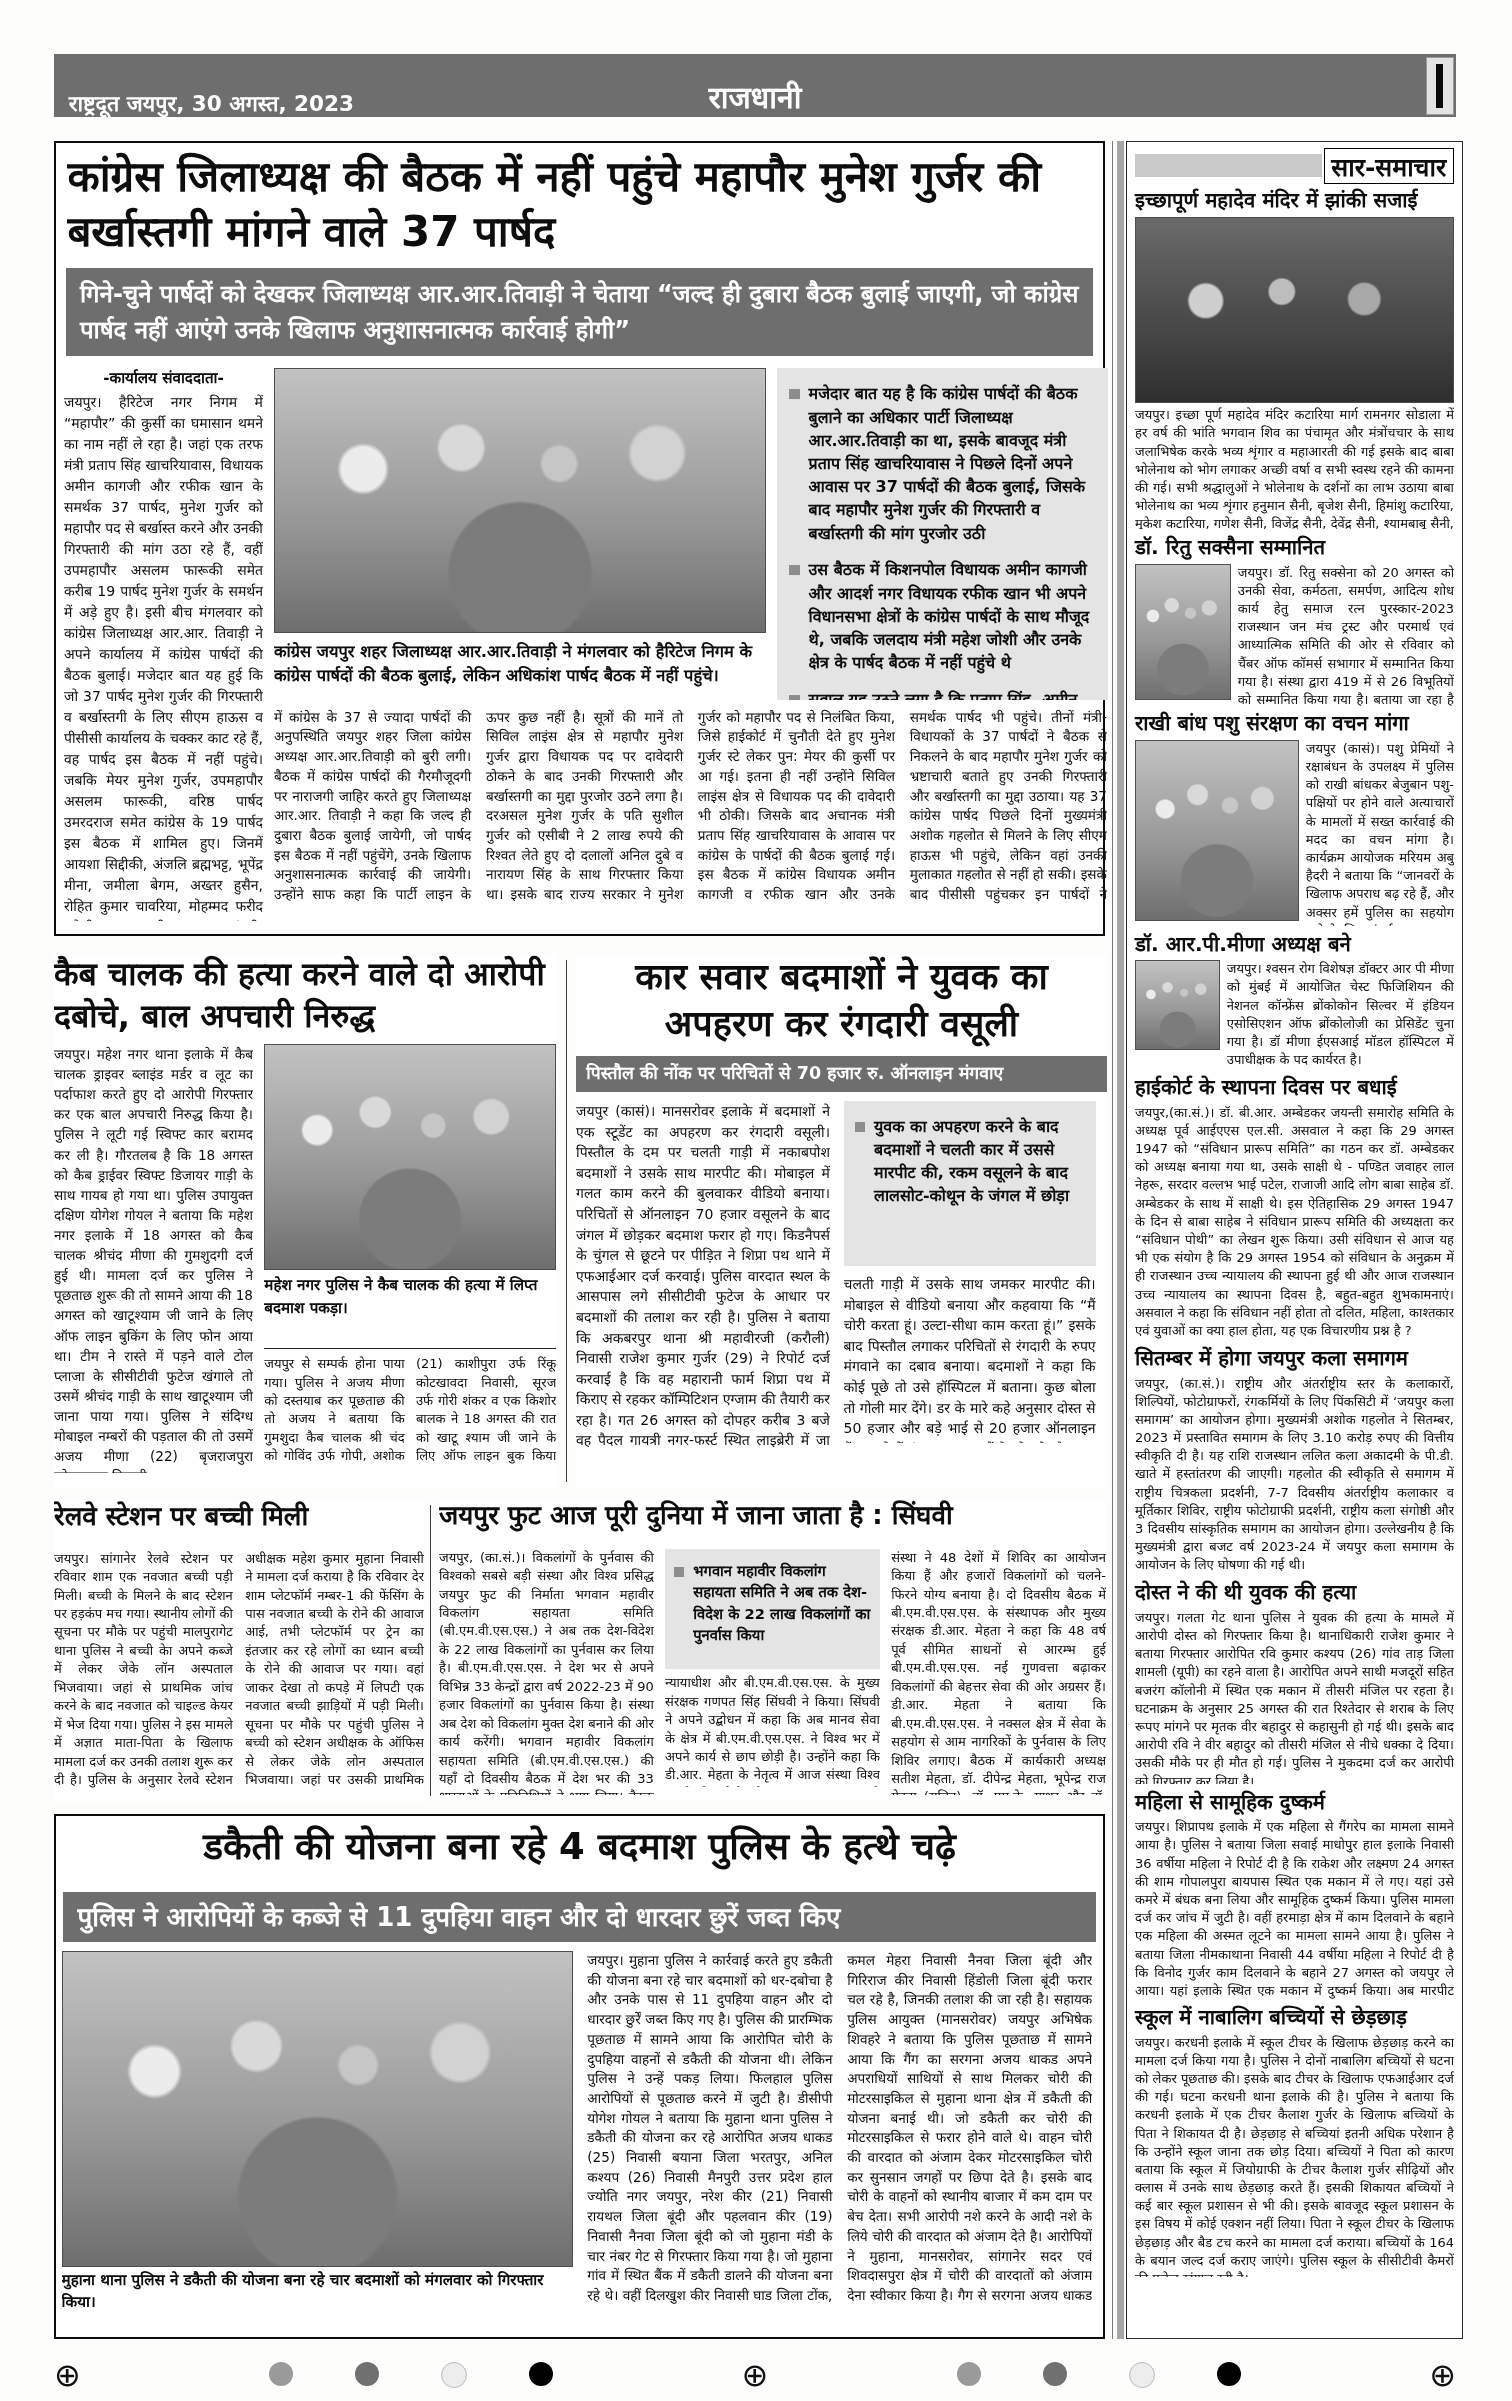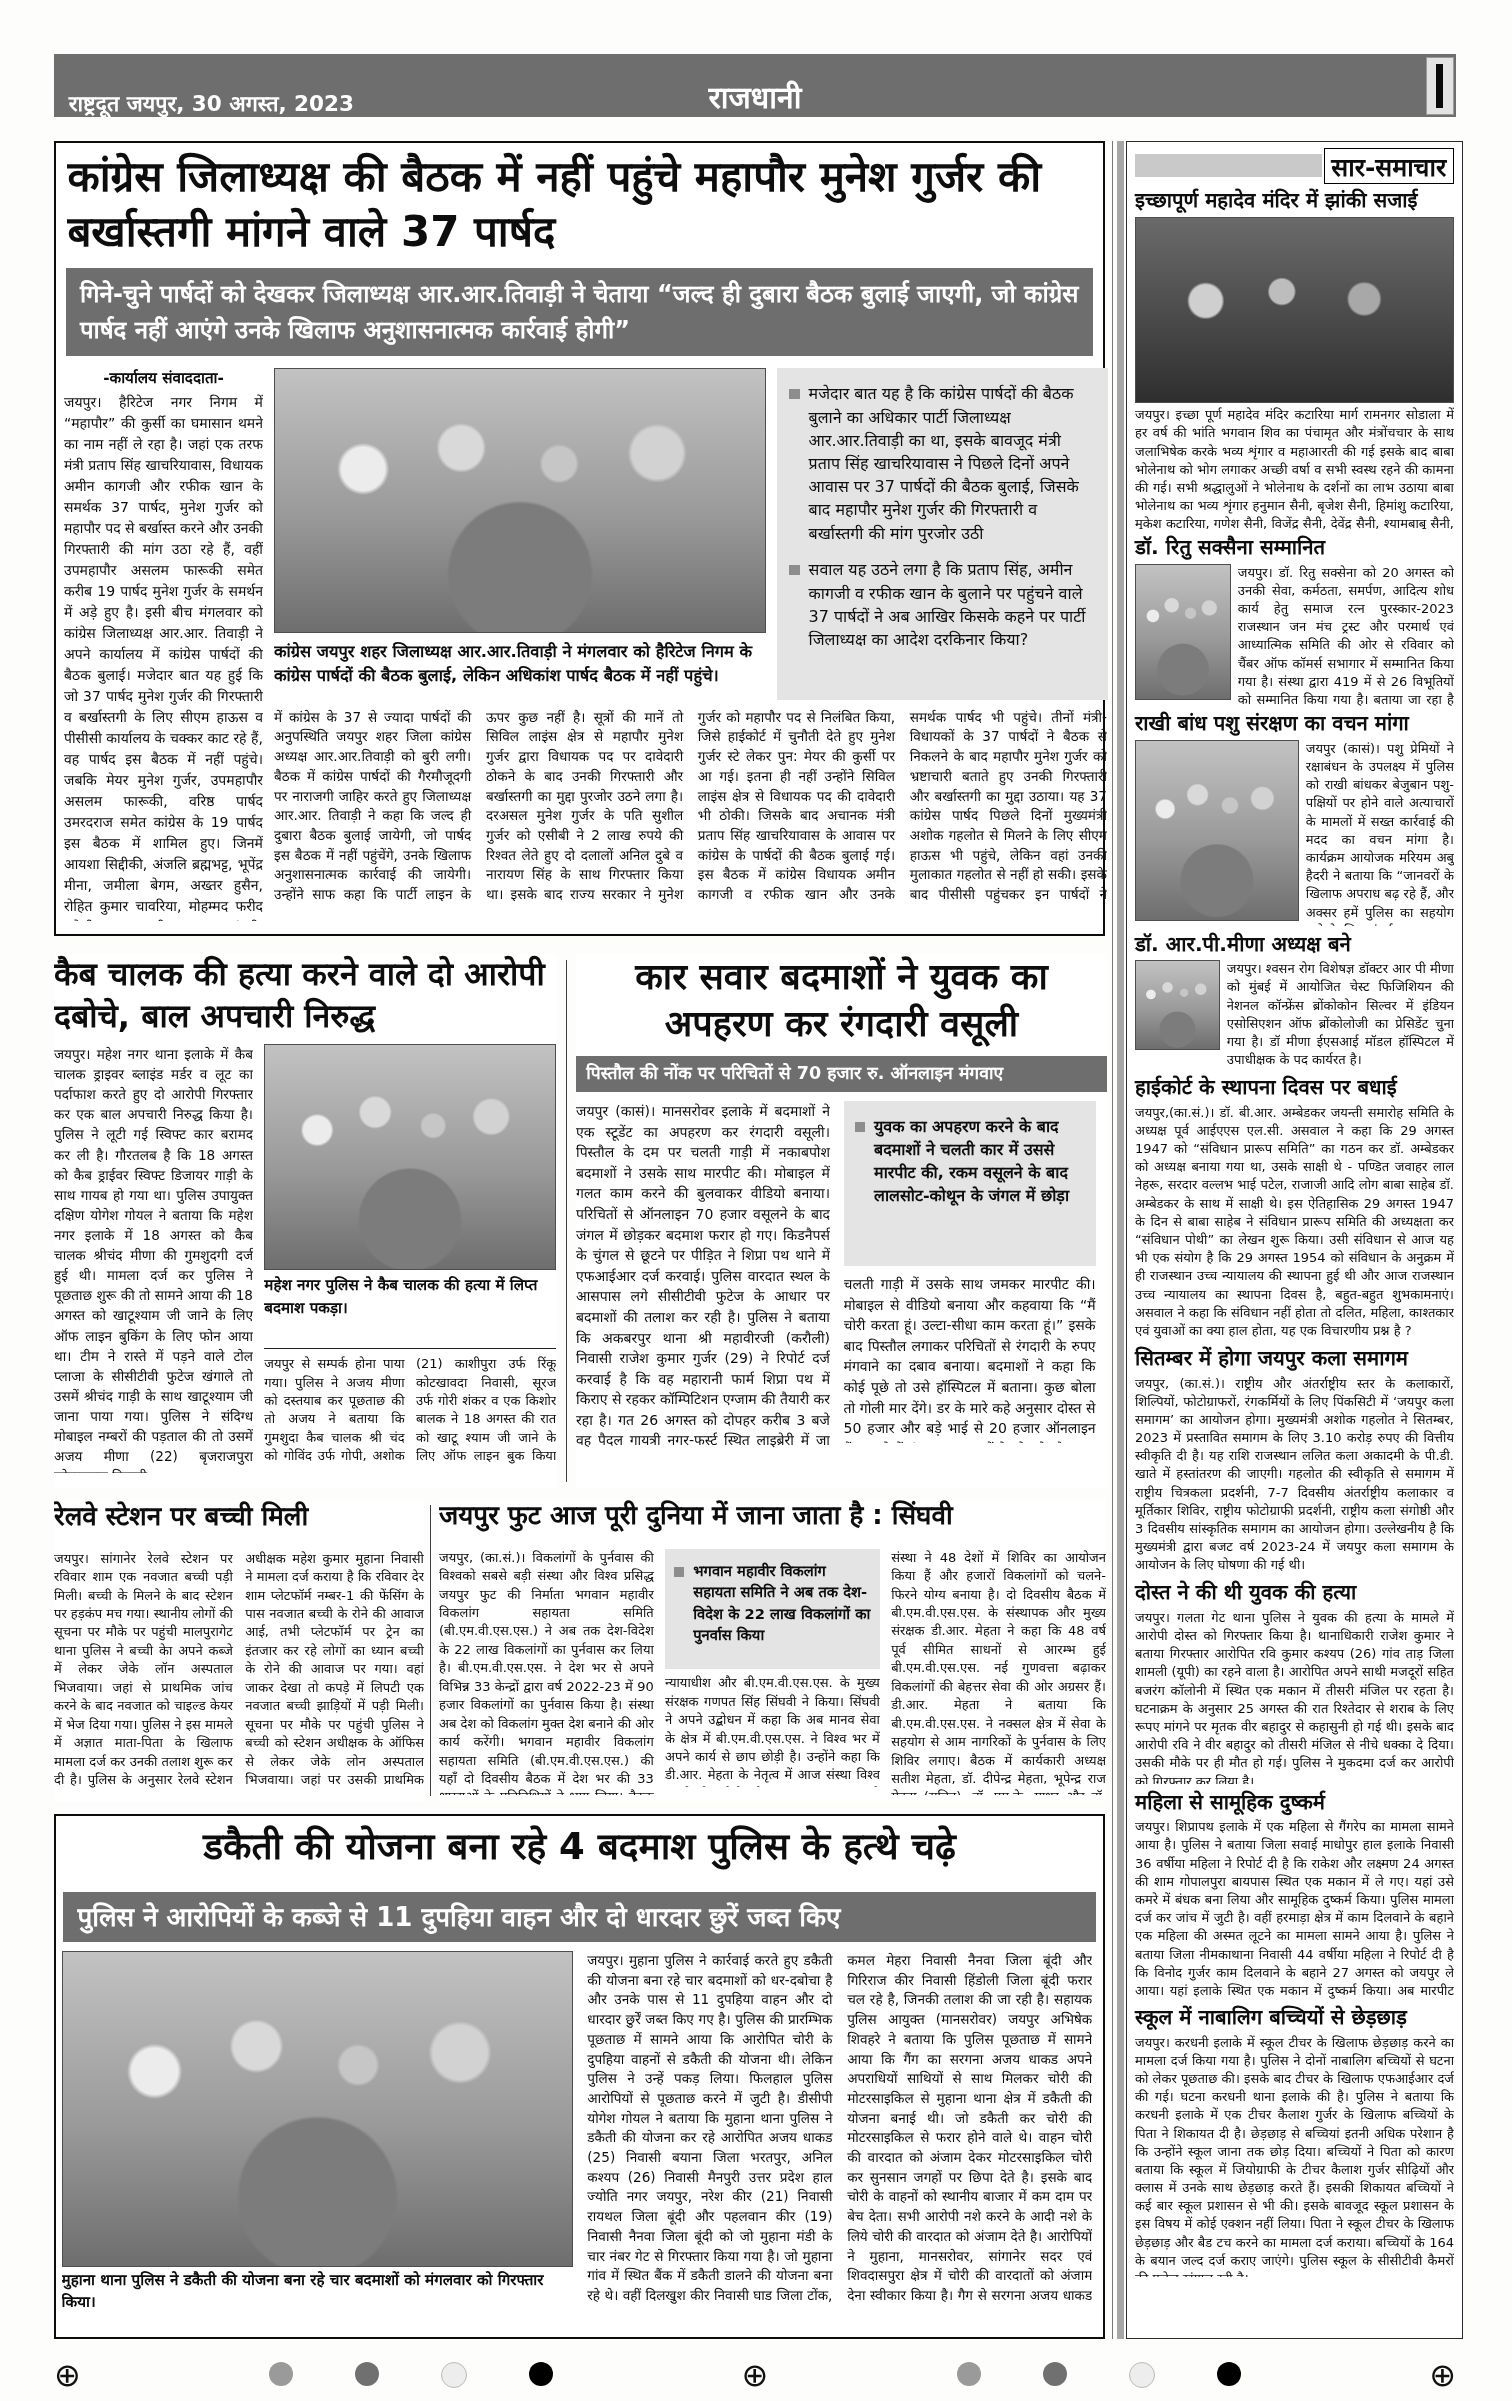--- a/index.html
+++ b/index.html
@@ -44,21 +44,21 @@
   
   .lead{left:54px;top:141px;width:1051px;height:795px;padding:0 8px}
   .lead h1{font-size:42px;line-height:1.32;max-height:117px;overflow:hidden;margin:5.6px 3.4px 0}
   .lead .gbar{margin:9px 2.3px 0;padding:8px 13.6px;font-size:24px;line-height:1.5;max-height:89px;overflow:hidden}
   .lead .content{position:relative;height:570px;margin-top:2.3px}
   .lcol{left:0;top:8px;width:199px;height:554px}
   .byline{font-weight:bold;text-align:center;font-size:15.2px;margin-bottom:5.6px}
   .lead .body{font-size:14px;line-height:1.5}
   .pm{left:210px;top:9px;width:492px;height:265px}
   .lcap{left:210px;top:281px;width:492px;height:59px;font-size:16.4px;line-height:1.5;overflow:hidden}
-  .lbox{left:713px;top:9px;width:331px;height:332px;padding:14.7px 12.4px;font-size:16px;line-height:1.45;font-weight:normal}
+  .lbox{left:713px;top:9px;width:331px;height:332px;padding:14.7px 12.4px;font-size:16px;line-height:1.45;font-weight:bold}
   .band{left:210px;top:349px;width:833px;height:216px;column-count:4;column-gap:14.7px;
         font-size:13.6px;line-height:1.45}
   
   .cab{left:54px;top:954px;width:503px;height:534px}
   .cab h2{font-size:32px;line-height:1.3;max-height:85px;overflow:hidden}
   .cab .row{display:flex;gap:11.3px;margin-top:6.8px}
   .cab .c-left{width:199px;height:429px;font-size:13.6px;line-height:1.48}
   .cab .c-right{width:292px}
   .cab .photo{width:292px;height:226px}
   .cab .cap{font-size:15.2px;line-height:1.45;height:54px;overflow:hidden;margin-top:4.5px;
@@ -128,20 +128,24 @@
     <div class="abs lcol clip">
       <div class="byline">-कार्यालय संवाददाता-</div>
       <div class="body jt">जयपुर। हैरिटेज नगर निगम में “महापौर” की कुर्सी का घमासान थमने का नाम नहीं ले रहा है। जहां एक तरफ मंत्री प्रताप सिंह खाचरियावास, विधायक अमीन कागजी और रफीक खान के समर्थक 37 पार्षद, मुनेश गुर्जर को महापौर पद से बर्खास्त करने और उनकी गिरफ्तारी की मांग उठा रहे हैं, वहीं उपमहापौर असलम फारूकी समेत करीब 19 पार्षद मुनेश गुर्जर के समर्थन में अड़े हुए है। इसी बीच मंगलवार को कांग्रेस जिलाध्यक्ष आर.आर. तिवाड़ी ने अपने कार्यालय में कांग्रेस पार्षदों की बैठक बुलाई। मजेदार बात यह हुई कि जो 37 पार्षद मुनेश गुर्जर की गिरफ्तारी व बर्खास्तगी के लिए सीएम हाऊस व पीसीसी कार्यालय के चक्कर काट रहे हैं, वह पार्षद इस बैठक में नहीं पहुंचे। जबकि मेयर मुनेश गुर्जर, उपमहापौर असलम फारूकी, वरिष्ठ पार्षद उमरदराज समेत कांग्रेस के 19 पार्षद इस बैठक में शामिल हुए। जिनमें आयशा सिद्दीकी, अंजलि ब्रह्मभट्ट, भूपेंद्र मीना, जमीला बेगम, अख्तर हुसैन, रोहित कुमार चावरिया, मोहम्मद फरीद कुरेशी, अब्दुल वहीद, सलमान मंसूरी, शबनम खान, जाहद निर्माण, अफजल महबूब, हनुमान गुर्जर, जाहिदा बानो, राणा वाशिम, नेमी व सुनीता महावर शामिल रहे। बताया जा रहा है कि यह बैठक पार्षदों की समस्याएं सुनने और विधानसभा चुनाव की तैयारियों पर चर्चा के लिए बुलाई गई थी। बैठक</div>
     </div>
     <div class="abs photo pm"></div>
     <div class="abs cap lcap">कांग्रेस जयपुर शहर जिलाध्यक्ष आर.आर.तिवाड़ी ने मंगलवार को हैरिटेज निगम के कांग्रेस पार्षदों की बैठक बुलाई, लेकिन अधिकांश पार्षद बैठक में नहीं पहुंचे।</div>
     <div class="abs gbox lbox clip">
       <div class="bullet">
         <span class="bsq"></span>
         <span>मजेदार बात यह है कि कांग्रेस पार्षदों की बैठक बुलाने का अधिकार पार्टी जिलाध्यक्ष आर.आर.तिवाड़ी का था, इसके बावजूद मंत्री प्रताप सिंह खाचरियावास ने पिछले दिनों अपने आवास पर 37 पार्षदों की बैठक बुलाई, जिसके बाद महापौर मुनेश गुर्जर की गिरफ्तारी व बर्खास्तगी की मांग पुरजोर उठी</span>
+      </div>
+      <div class="bullet">
+        <span class="bsq"></span>
+        <span>उस बैठक में किशनपोल विधायक अमीन कागजी और आदर्श नगर विधायक रफीक खान भी अपने विधानसभा क्षेत्रों के कांग्रेस पार्षदों के साथ मौजूद थे, जबकि जलदाय मंत्री महेश जोशी और उनके क्षेत्र के पार्षद बैठक में नहीं पहुंचे थे</span>
       </div>
       <div class="bullet">
         <span class="bsq"></span>
         <span>सवाल यह उठने लगा है कि प्रताप सिंह, अमीन कागजी व रफीक खान के बुलाने पर पहुंचने वाले 37 पार्षदों ने अब आखिर किसके कहने पर पार्टी जिलाध्यक्ष का आदेश दरकिनार किया?</span>
       </div>
     </div>
     <div class="abs band jt clip">में कांग्रेस के 37 से ज्यादा पार्षदों की अनुपस्थिति जयपुर शहर जिला कांग्रेस अध्यक्ष आर.आर.तिवाड़ी को बुरी लगी। बैठक में कांग्रेस पार्षदों की गैरमौजूदगी पर नाराजगी जाहिर करते हुए जिलाध्यक्ष आर.आर. तिवाड़ी ने कहा कि जल्द ही दुबारा बैठक बुलाई जायेगी, जो पार्षद इस बैठक में नहीं पहुंचेंगे, उनके खिलाफ अनुशासनात्मक कार्रवाई की जायेगी। उन्होंने साफ कहा कि पार्टी लाइन के ऊपर कुछ नहीं है। सूत्रों की मानें तो सिविल लाइंस क्षेत्र से महापौर मुनेश गुर्जर द्वारा विधायक पद पर दावेदारी ठोकने के बाद उनकी गिरफ्तारी और बर्खास्तगी का मुद्दा पुरजोर उठने लगा है। दरअसल मुनेश गुर्जर के पति सुशील गुर्जर को एसीबी ने 2 लाख रुपये की रिश्वत लेते हुए दो दलालों अनिल दुबे व नारायण सिंह के साथ गिरफ्तार किया था। इसके बाद राज्य सरकार ने मुनेश गुर्जर को महापौर पद से निलंबित किया, जिसे हाईकोर्ट में चुनौती देते हुए मुनेश गुर्जर स्टे लेकर पुन: मेयर की कुर्सी पर आ गई। इतना ही नहीं उन्होंने सिविल लाइंस क्षेत्र से विधायक पद की दावेदारी भी ठोकी। जिसके बाद अचानक मंत्री प्रताप सिंह खाचरियावास के आवास पर कांग्रेस के पार्षदों की बैठक बुलाई गई। इस बैठक में कांग्रेस विधायक अमीन कागजी व रफीक खान और उनके समर्थक पार्षद भी पहुंचे। तीनों मंत्री-विधायकों के 37 पार्षदों ने बैठक से निकलने के बाद महापौर मुनेश गुर्जर को भ्रष्टाचारी बताते हुए उनकी गिरफ्तारी और बर्खास्तगी का मुद्दा उठाया। यह 37 कांग्रेस पार्षद पिछले दिनों मुख्यमंत्री अशोक गहलोत से मिलने के लिए सीएम हाऊस भी पहुंचे, लेकिन वहां उनकी मुलाकात गहलोत से नहीं हो सकी। इसके बाद पीसीसी पहुंचकर इन पार्षदों ने पीसीसी चीफ गोविंद सिंह डोटासरा को शिकायत की। अब सवाल यह उठने लगा है कि कांग्रेस पार्षदों की बैठक बुलाने का अधिकार तो जिलाध्यक्ष आर.आर. तिवाड़ी का था, फिर मंत्री प्रताप सिंह खाचरियावास और विधायक अमीन कागजी व रफीक खान ने क्या अपने स्तर पर ही पार्षदों की यह बैठक बुलाई थी। इससे भी बड़ा सवाल यह बन गया है कि इन 37 पार्षदों को बैठक में शामिल होने से किसने रोका, क्या यह पार्टी जिलाध्यक्ष को सीधे आंखे दिखाने का प्रयास था।</div>
   </div>
 </section>
 

